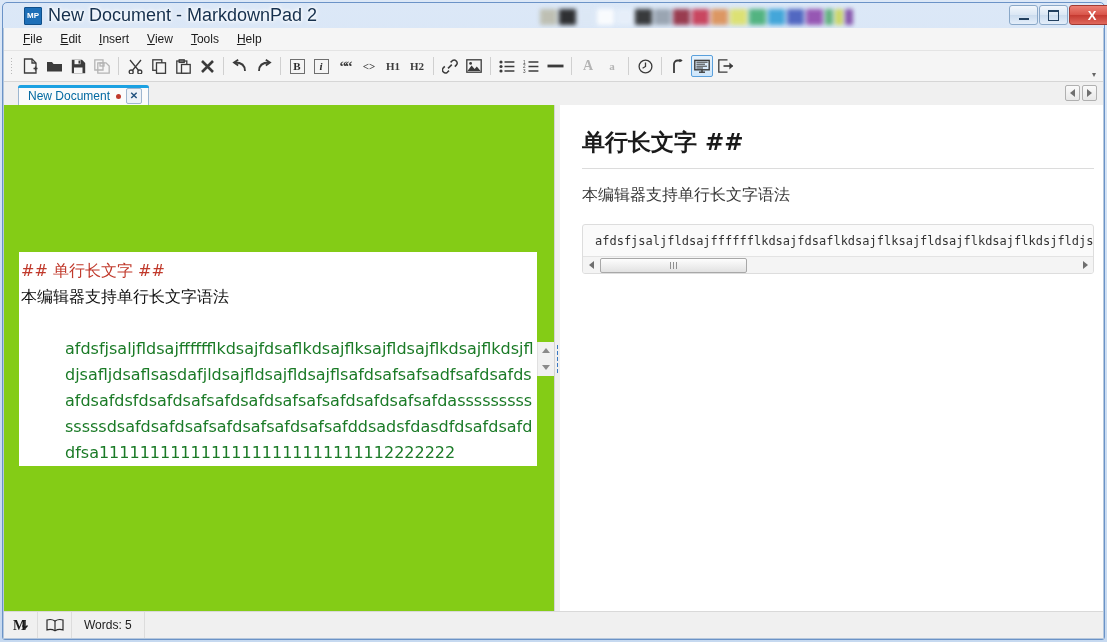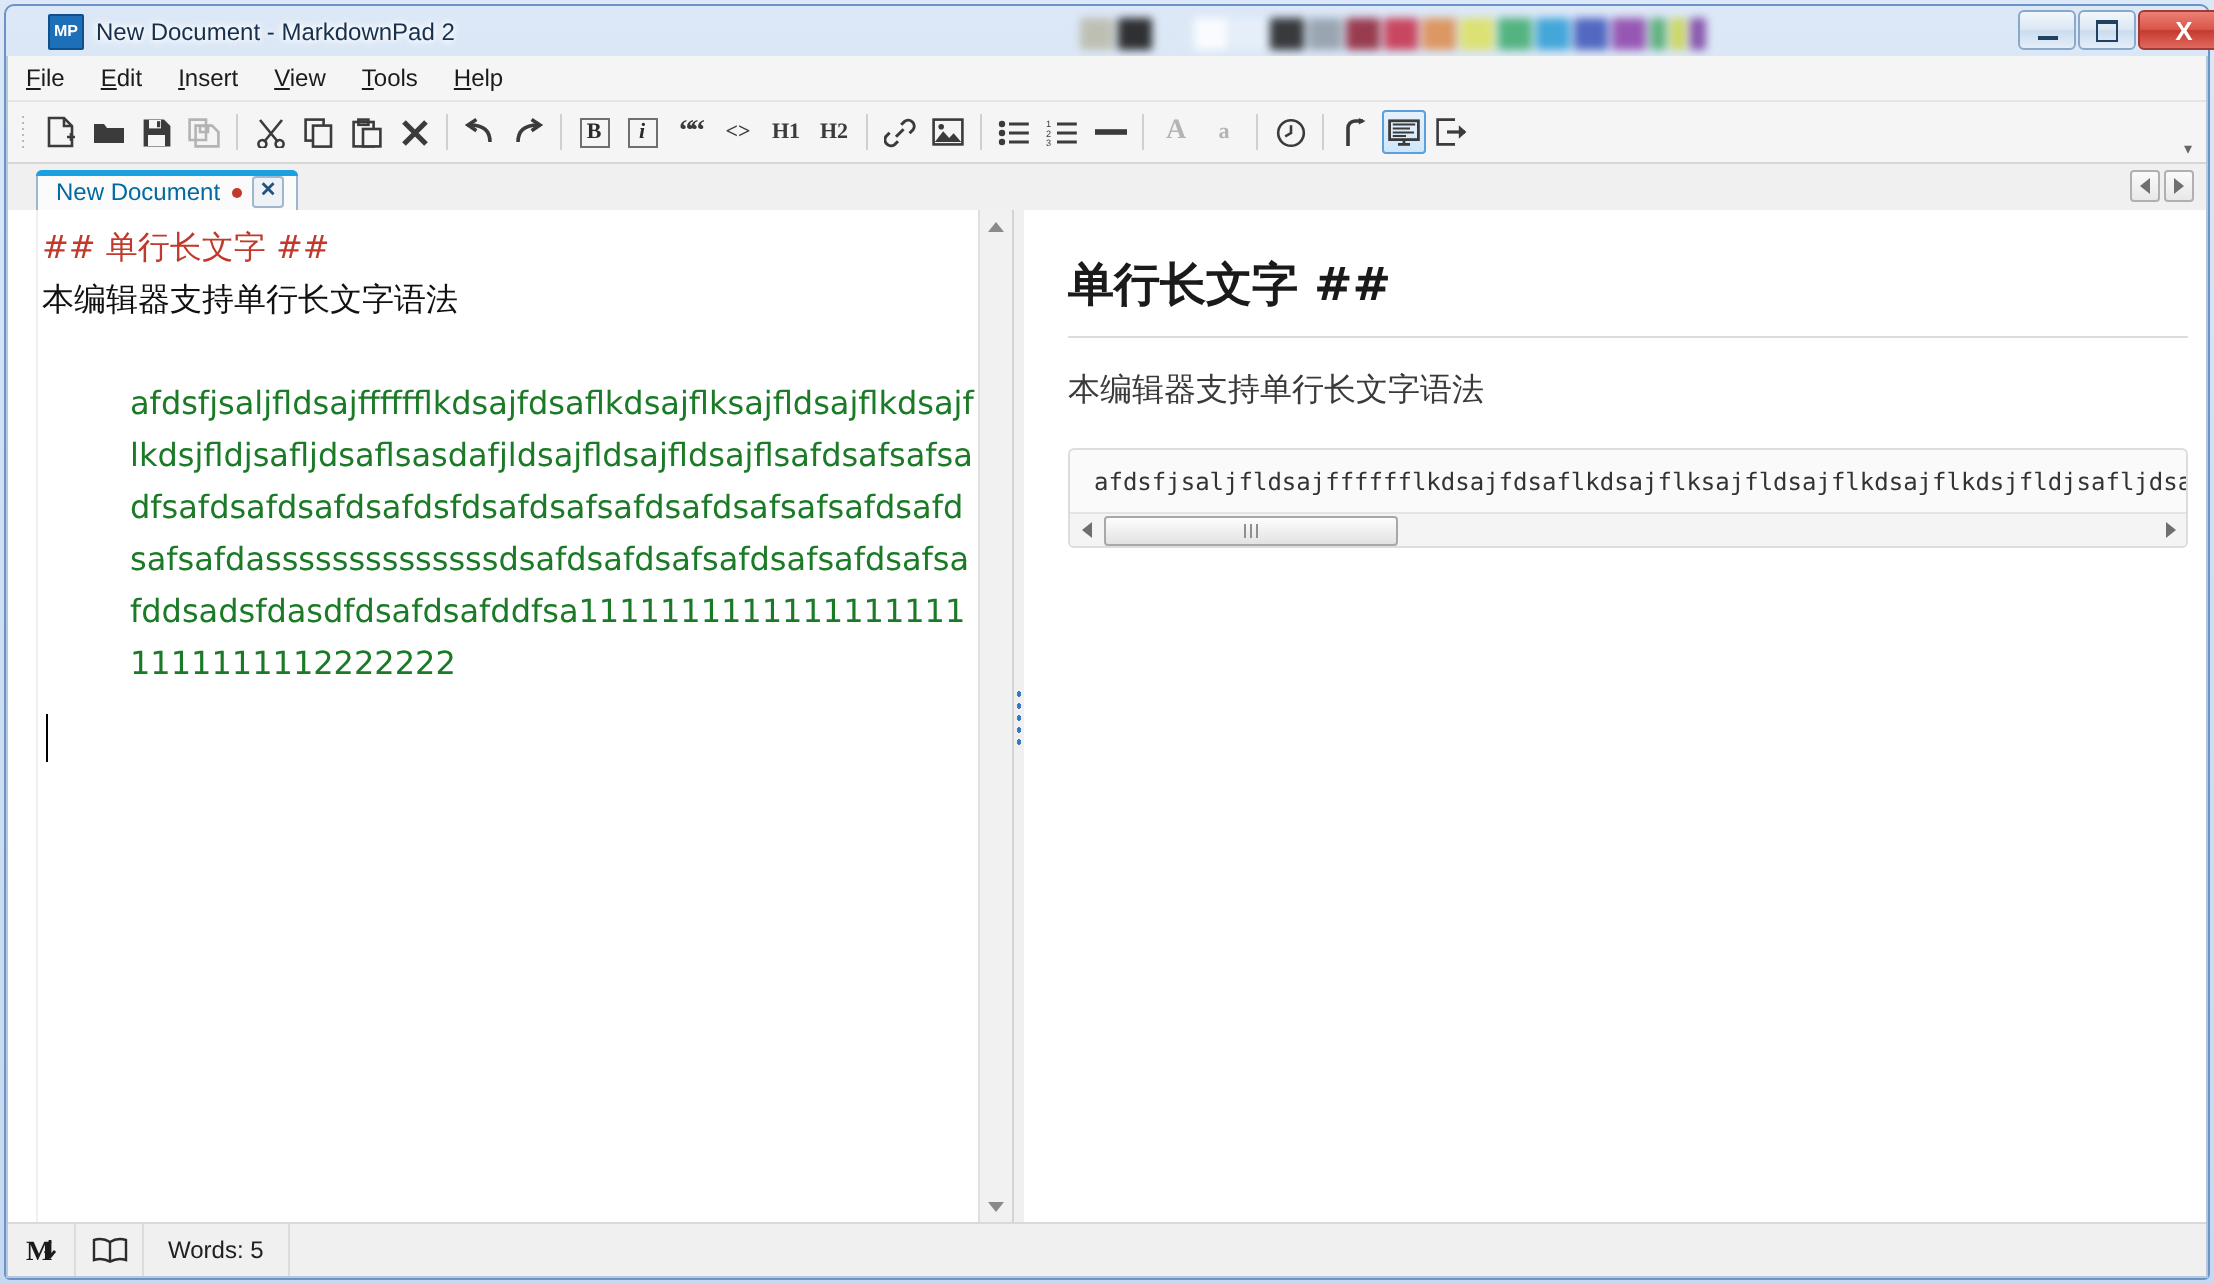--- a/index.html
+++ b/index.html
@@ -39,21 +39,21 @@
     position:absolute;left:18px;top:3px;width:1101px;height:25px;
     display:flex;align-items:center;
   }
   .app-icon{
     width:16px;height:16px;margin-left:6px;margin-right:6px;
     background:#1d6fb8;border:1px solid #0f4f8a;border-radius:1px;
     color:#fff;font-size:8px;font-weight:bold;line-height:15px;text-align:center;
     font-family:"Liberation Sans",sans-serif;flex:none;
   }
   .title-text{
-    font-size:12px;color:#16304d;white-space:nowrap;
+    font-size:18px;color:#16304d;white-space:nowrap;
     text-shadow:0 0 4px #fff,0 0 6px #fff,0 0 3px #fff;
   }
   .win-buttons{
     position:absolute;right:4px;top:2px;display:flex;gap:0;
   }
   .win-btn{
     width:29px;height:20px;margin-left:1px;
     border:1px solid #8aa8c8;border-radius:3px;
     background:linear-gradient(180deg,#f2f7fc 0%,#dbe7f4 48%,#cbdcee 52%,#e4eefa 100%);
     display:flex;align-items:center;justify-content:center;
@@ -70,21 +70,21 @@
 
   
   .client{
     position:absolute;left:3px;top:28px;width:1101px;height:611px;
     background:#f0f0f0;border:1px solid #b6c8dd;border-top:none;box-sizing:border-box;
   }
 
   
   .menubar{
     height:22px;background:#f5f5f5;display:flex;align-items:center;
-    border-bottom:1px solid #e4e4e4;
+    padding-left:10px;border-bottom:1px solid #e4e4e4;
   }
   .menu-item{
     font-size:12px;color:#1b1b1b;padding:3px 9px;cursor:default;
     font-family:"Liberation Sans",sans-serif;
   }
   .menu-item u{text-decoration:underline;}
 
   
   .toolbar{
     height:30px;background:#f5f5f5;display:flex;align-items:center;
@@ -143,22 +143,22 @@
     background:linear-gradient(180deg,#fafafa,#e8e8e8);
     display:flex;align-items:center;justify-content:center;box-sizing:border-box;
   }
 
   
   .panes{
     position:absolute;left:0;right:0;top:77px;bottom:26px;display:flex;
     background:#f0f0f0;
   }
   .editor-wrap{
-    width:503px;background:#84cc16;position:relative;display:flex;
-    border-right:1px solid #d4d4d4;box-sizing:border-box;
+    width:551px;background:#84cc16;position:relative;display:flex;
+    border-right:1px solid #d4d4d4;box-sizing:border-box;align-items:center;
   }
   .gutter{
     width:14px;background:#ffffff;border-right:1px solid #f0f0f0;flex:none;
   }
   .editor{
     flex:1;position:relative;overflow:hidden;background:#fff;
     padding:6px 2px 0 2px;box-sizing:border-box;
   }
   .ed-line{
     font-family:"DejaVu Sans",sans-serif;font-size:16px;line-height:26px;

